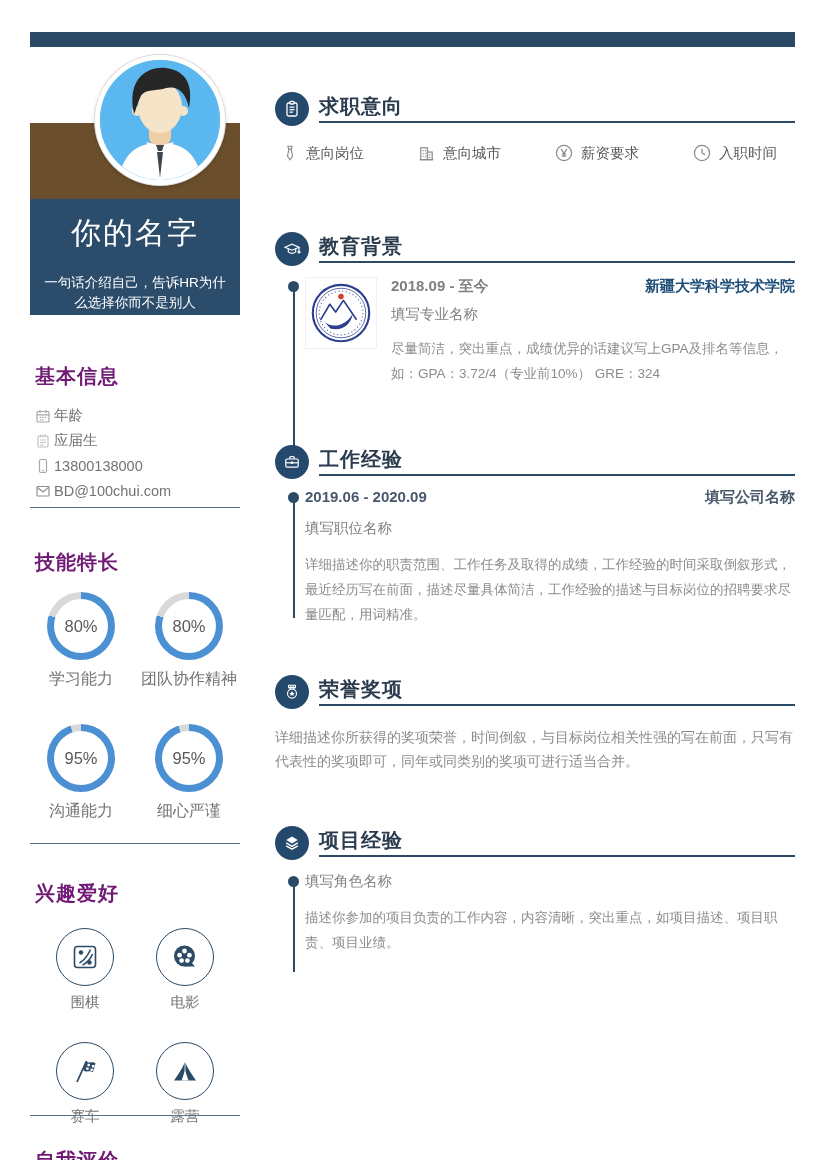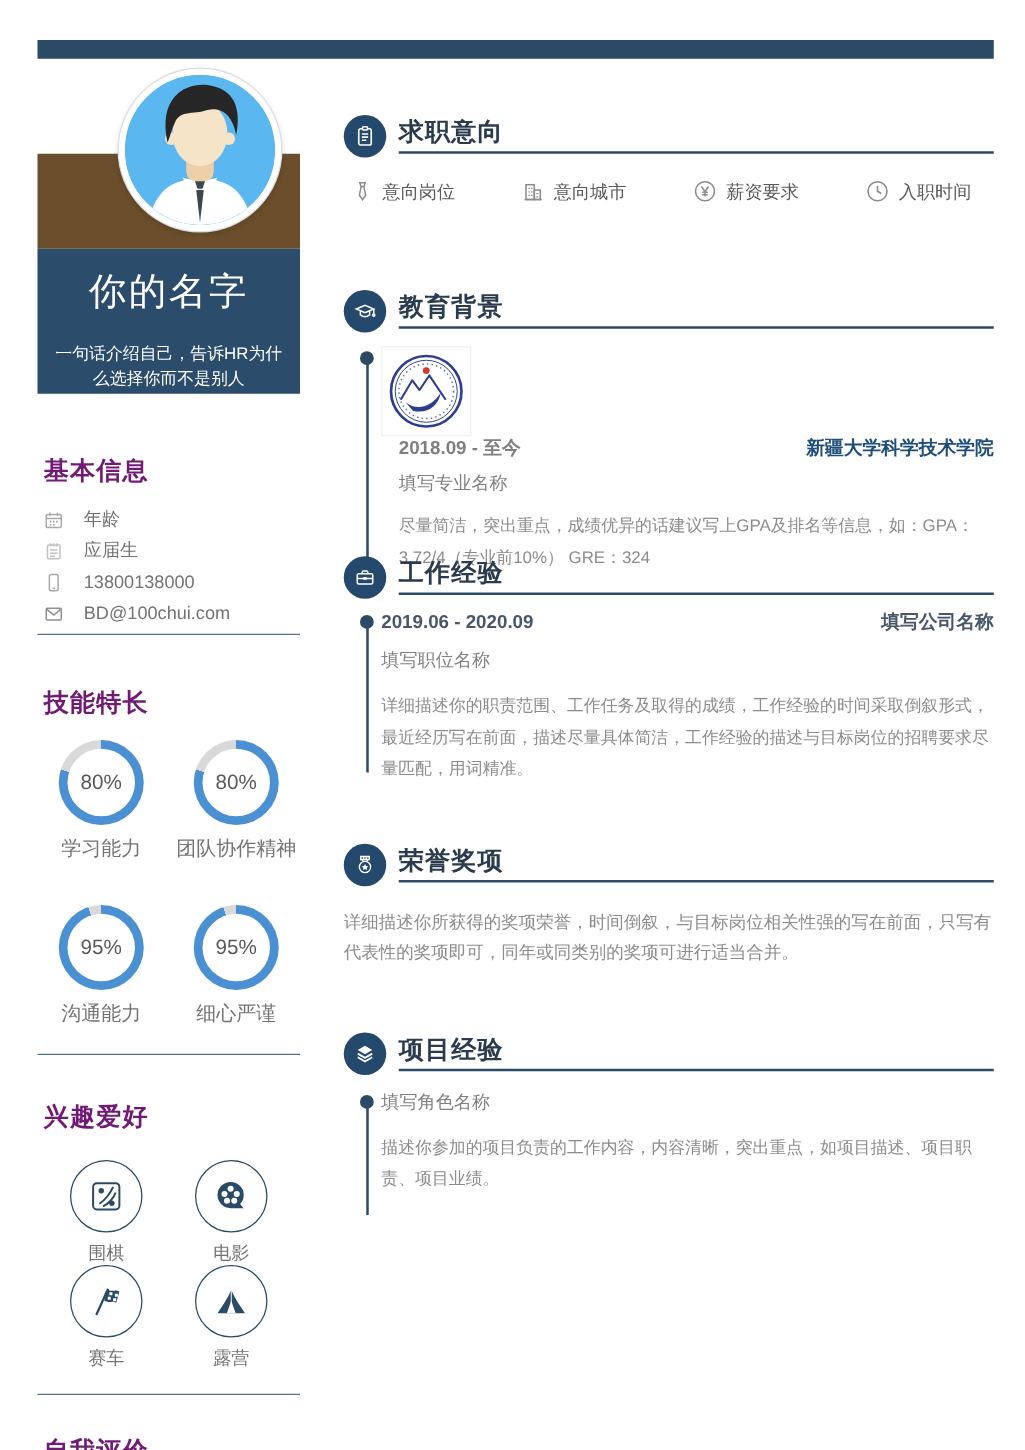--- a/index.html
+++ b/index.html
@@ -17,49 +17,49 @@
 
   
   .sidebar{position:absolute;left:30px;top:0;width:210px;height:872px;}
   .brown-band{position:absolute;left:0;top:123px;width:210px;height:76px;background:var(--brown);}
   .name-box{position:absolute;left:0;top:199px;width:210px;height:116px;background:#2B4C6B;color:#fff;text-align:center;padding:14px 8px 0;}
   .name{font-size:30px;font-weight:500;letter-spacing:2px;}
   .tagline{margin-top:19px;font-size:13.5px;line-height:20px;}
   .avatar-wrap{position:absolute;left:65px;top:55px;width:130px;height:130px;border-radius:50%;background:var(--ava-blue);border:5px solid #fff;box-shadow:0 0 0 1px #ddd,0 2px 5px rgba(0,0,0,.18);overflow:hidden;z-index:2;}
   .side-title{position:absolute;left:5px;font-size:20px;font-weight:bold;color:#701a75;letter-spacing:1px;}
   .basic-list{position:absolute;left:5px;top:403px;width:200px;}
-  .basic-item{display:flex;align-items:center;gap:16px;height:25px;color:var(--soft);font-size:14.5px;}
+  .basic-item{display:flex;align-items:center;gap:3px;height:25px;color:var(--soft);font-size:14.5px;}
   .divider{position:absolute;left:0;width:210px;height:0;border-top:1px solid #53708C;}
   .skills-grid{position:absolute;left:5px;top:592px;width:200px;display:flex;flex-wrap:wrap;justify-content:space-between;row-gap:34px;}
   .skill{width:92px;display:flex;flex-direction:column;align-items:center;}
   .ring{width:68px;height:68px;border-radius:50%;display:flex;align-items:center;justify-content:center;}
   .ring-inner{width:54px;height:54px;border-radius:50%;background:#fff;display:flex;align-items:center;justify-content:center;font-size:16.5px;color:var(--mid);}
   .skill-label{margin-top:9px;font-size:16px;color:var(--soft);white-space:nowrap;}
-  .hobby-grid{position:absolute;left:15px;top:928px;width:180px;display:flex;flex-wrap:wrap;justify-content:space-between;}
+  .hobby-grid{position:absolute;left:15px;top:928px;width:180px;display:flex;flex-wrap:wrap;justify-content:space-between;row-gap:30px;}
   .hobby{width:80px;display:flex;flex-direction:column;align-items:center;}
   .hobby-circle{width:58px;height:58px;border-radius:50%;border:1.5px solid var(--navy);display:flex;align-items:center;justify-content:center;}
   .hobby-label{margin-top:7px;font-size:14.5px;color:var(--soft);}
 
   
   .main{position:absolute;left:275px;top:0;width:520px;}
   .sec{position:absolute;left:0;width:520px;}
   .sec-head{position:relative;height:34px;}
   .sec-icon{position:absolute;left:0;top:0;width:34px;height:34px;border-radius:50%;background:var(--icon-navy);display:flex;align-items:center;justify-content:center;}
   .sec-title{position:absolute;left:44px;right:0;top:0;height:31px;border-bottom:2px solid var(--navy);font-size:20px;font-weight:bold;color:var(--title-dark);line-height:28px;letter-spacing:1px;}
   .intent-row{margin-top:17px;display:flex;justify-content:space-between;padding:0 18px 0 6px;}
   .intent-item{display:flex;align-items:center;gap:7px;color:var(--mid);font-size:14.5px;}
   .entry{position:relative;padding-left:30px;}
   .tl-dot{position:absolute;left:13px;top:4px;width:11px;height:11px;border-radius:50%;background:var(--navy);z-index:1;}
   .tl-line{position:absolute;left:17.5px;top:12px;width:2px;background:var(--navy);}
   .entry-top{display:flex;justify-content:space-between;align-items:baseline;font-size:15px;font-weight:bold;}
   .date-gray{color:#7F7F7F;} .org-navy{color:var(--edu-school);}
   .date-dark,.org-dark{color:var(--entry-dark);}
   .sub-line{margin-top:9px;font-size:14.5px;color:#808080;}
   .desc{margin-top:14px;font-size:13.5px;line-height:25px;color:var(--gray);}
-  .edu-flex{display:flex;flex-direction:column;}
+  .edu-flex{display:flex;}
   .edu-logo{width:72px;height:72px;flex:0 0 72px;background:#fff;border:1px solid #f0f0f0;}
   .edu-body{flex:1;margin-left:14px;}
   .honors-desc{margin-top:16px;font-size:14px;line-height:24px;color:var(--gray);}
   svg{display:block;}
 </style>
 </head>
 <body>
 
 <div class="page">
   <div class="topbar"></div>

